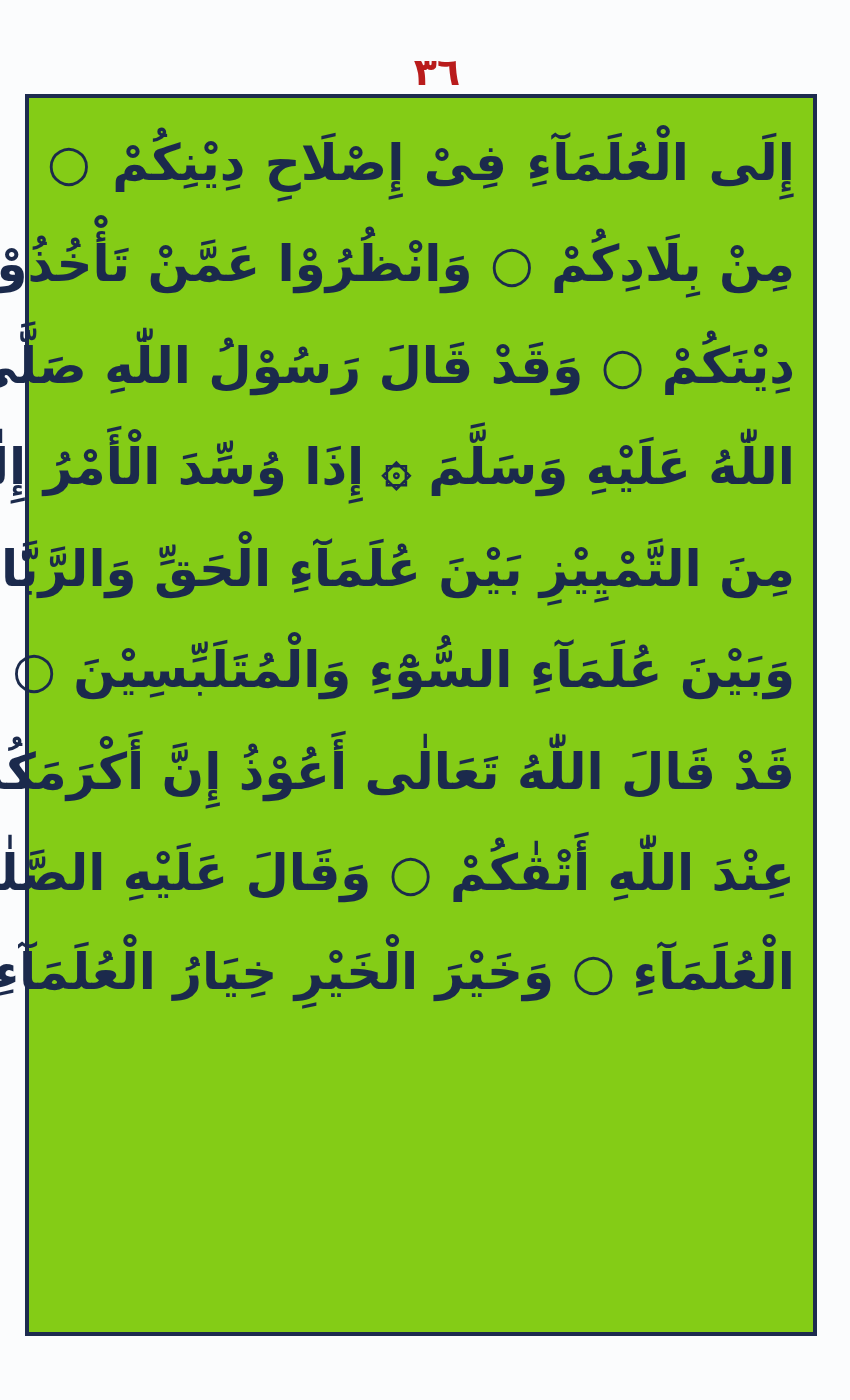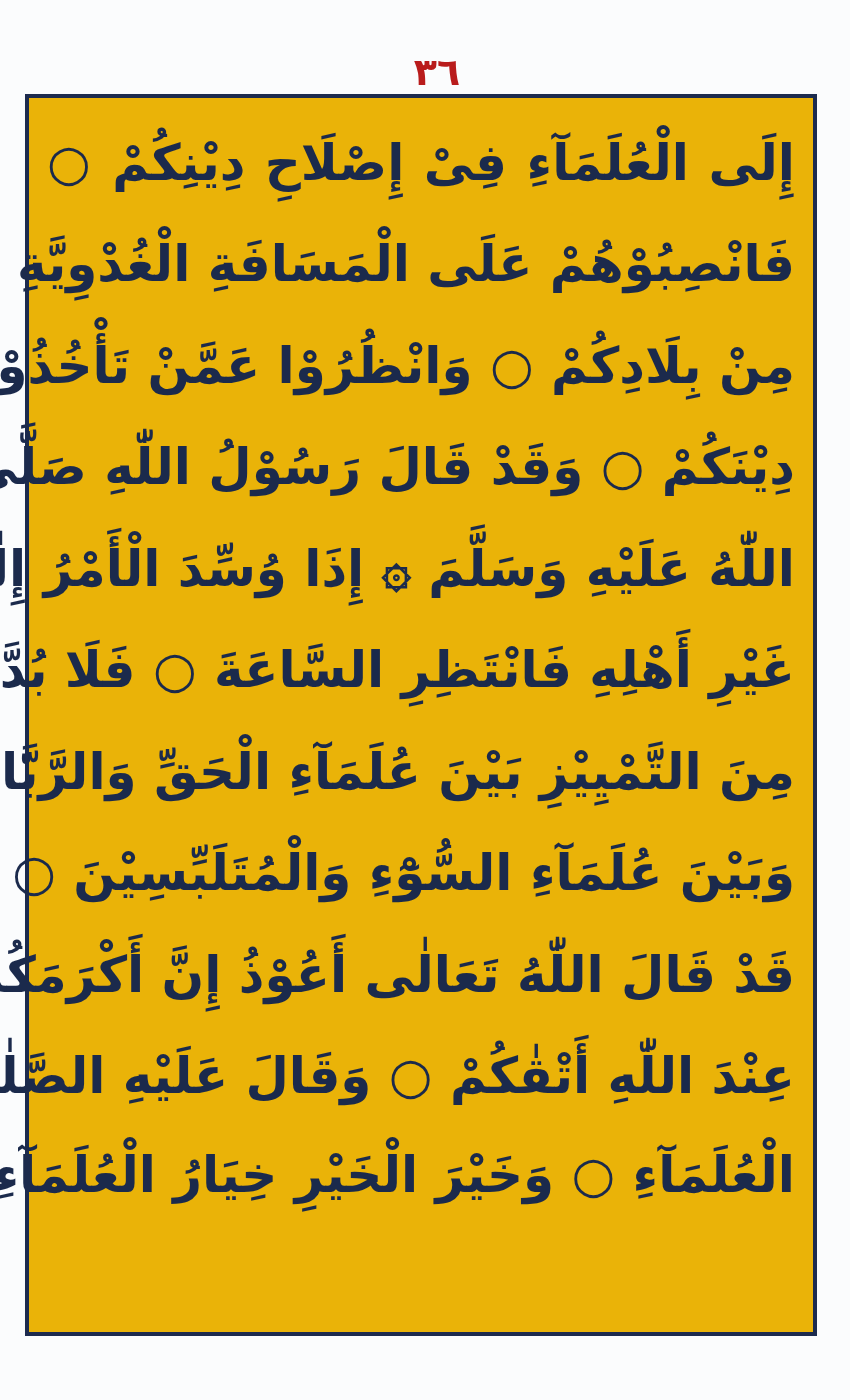--- a/index.html
+++ b/index.html
@@ -31,21 +31,21 @@
       box-sizing: border-box;
     }
     .frame {
       position: absolute;
       left: 25px;
       top: 94px;
       width: 792px;
       height: 1242px;
       border: 4px solid #1d2b4e;
       box-sizing: border-box;
-      background: #eab308;
+      background: #84cc16;
     }
     .lines {
       position: absolute;
       left: 0;
       top: 0;
       right: 0;
       bottom: 0;
       padding: 14px 18px 0 18px;
       box-sizing: border-box;
       direction: rtl;
@@ -81,33 +81,27 @@
 <body>
 
 <div class="page-number">٣٦</div>
 
 <div class="frame">
   <div class="lines">
     <div class="line">
         <span class="line-text">إِلَى الْعُلَمَآءِ فِىْ إِصْلَاحِ دِيْنِكُمْ ○</span>
       </div>
     <div class="line">
-        <span class="line-text">فَانْصِبُوْهُمْ عَلَى الْمَسَافَةِ الْغُدْوِيَّةِ</span>
-      </div>
-    <div class="line">
         <span class="line-text">مِنْ بِلَادِكُمْ ○ وَانْظُرُوْا عَمَّنْ تَأْخُذُوْنَ</span>
       </div>
     <div class="line">
         <span class="line-text">دِيْنَكُمْ ○ وَقَدْ قَالَ رَسُوْلُ اللّٰهِ صَلَّى</span>
       </div>
     <div class="line">
         <span class="line-text">اللّٰهُ عَلَيْهِ وَسَلَّمَ ۞ إِذَا وُسِّدَ الْأَمْرُ إِلٰى</span>
-      </div>
-    <div class="line">
-        <span class="line-text">غَيْرِ أَهْلِهِ فَانْتَظِرِ السَّاعَةَ ○ فَلَا بُدَّ</span>
       </div>
     <div class="line">
         <span class="line-text">مِنَ التَّمْيِيْزِ بَيْنَ عُلَمَآءِ الْحَقِّ وَالرَّبَّانِيِّيْنَ ○</span>
       </div>
     <div class="line">
         <span class="line-text">وَبَيْنَ عُلَمَآءِ السُّوْٓءِ وَالْمُتَلَبِّسِيْنَ ○ وَ</span>
       </div>
     <div class="line">
         <span class="line-text">قَدْ قَالَ اللّٰهُ تَعَالٰى أَعُوْذُ إِنَّ أَكْرَمَكُمْ</span>
       </div>

